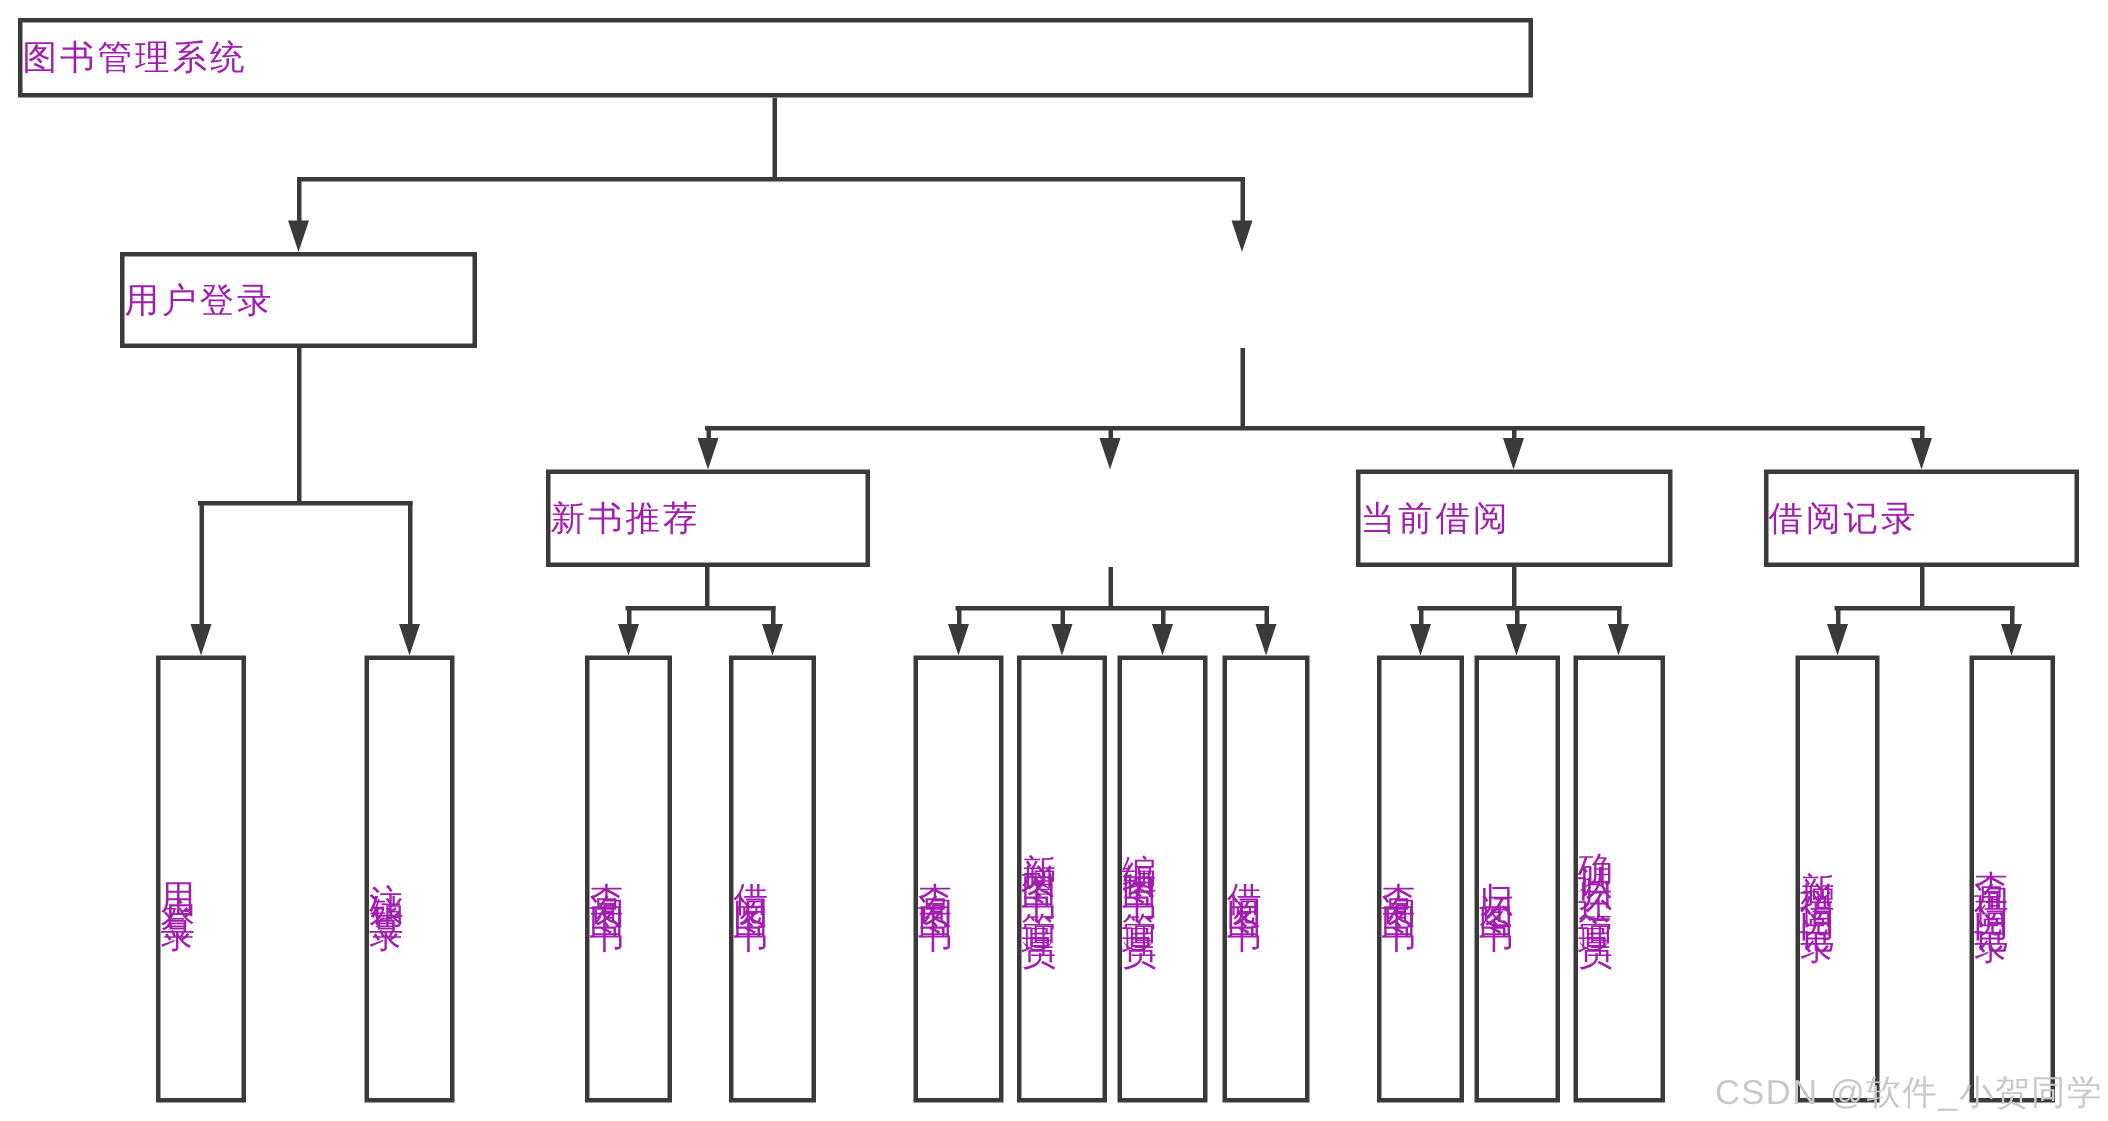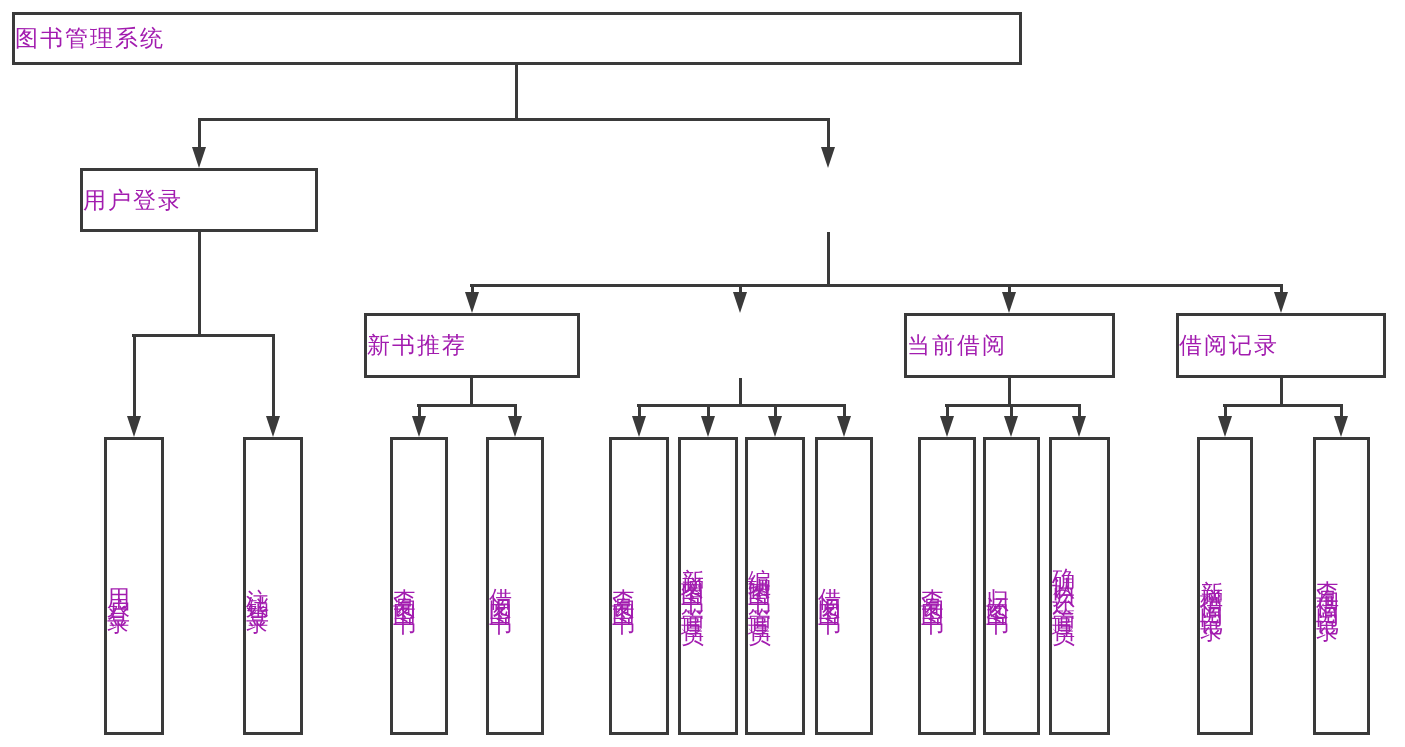--- a/index.html
+++ b/index.html
@@ -136,14 +136,15 @@
   <div class="hline" style="left:945px;top:404px;width:136px"></div>
   <div class="arrow" style="left:940px;top:404px;height:33px"></div>
   <div class="arrow" style="left:1004px;top:404px;height:33px"></div>
   <div class="arrow" style="left:1072px;top:404px;height:33px"></div>
 
   <div class="vline" style="left:1280px;top:378px;height:28px"></div>
   <div class="hline" style="left:1223px;top:404px;width:120px"></div>
   <div class="arrow" style="left:1218px;top:404px;height:33px"></div>
   <div class="arrow" style="left:1334px;top:404px;height:33px"></div>
 
+  <div class="watermark">CSDN @软件_小贺同学</div>
 
 </div>
 
 </body></html>

